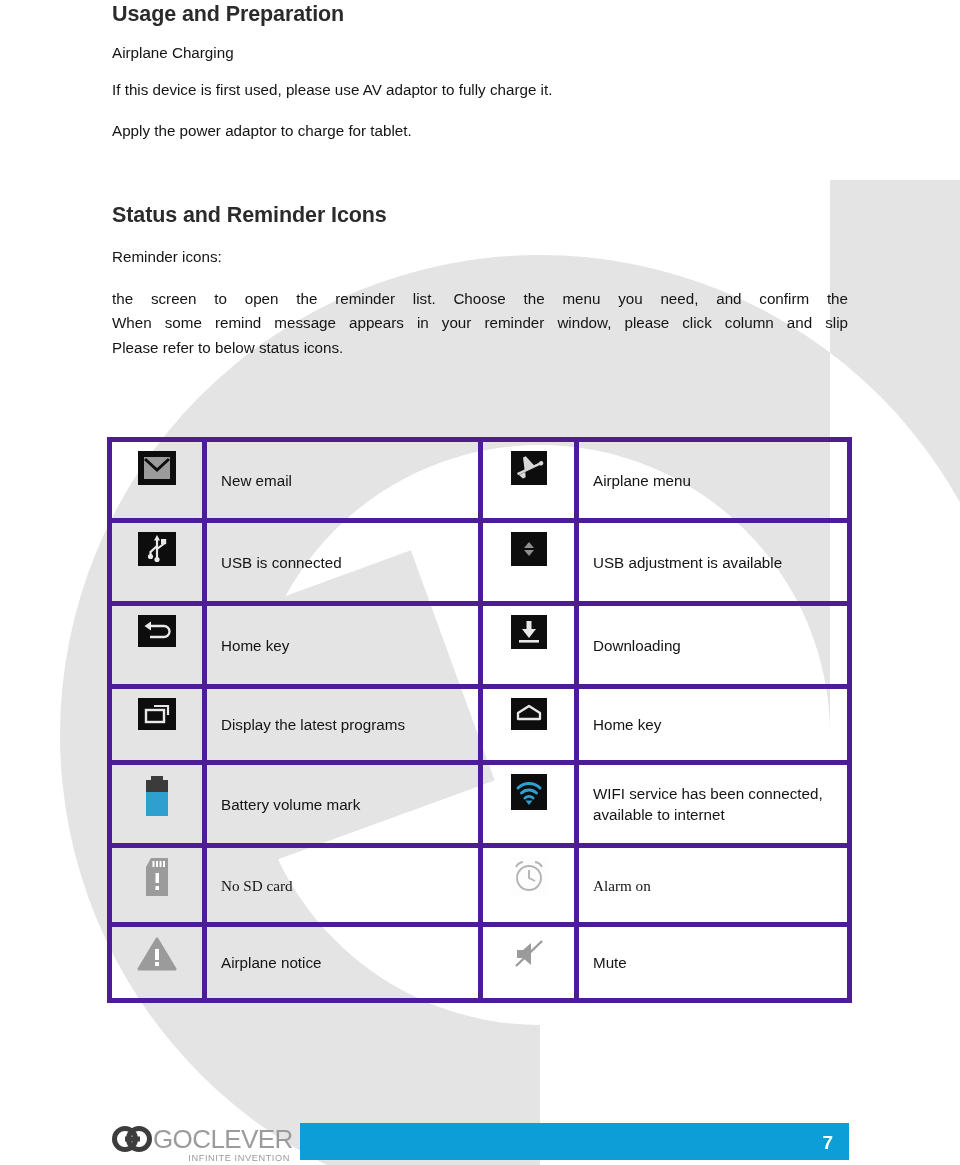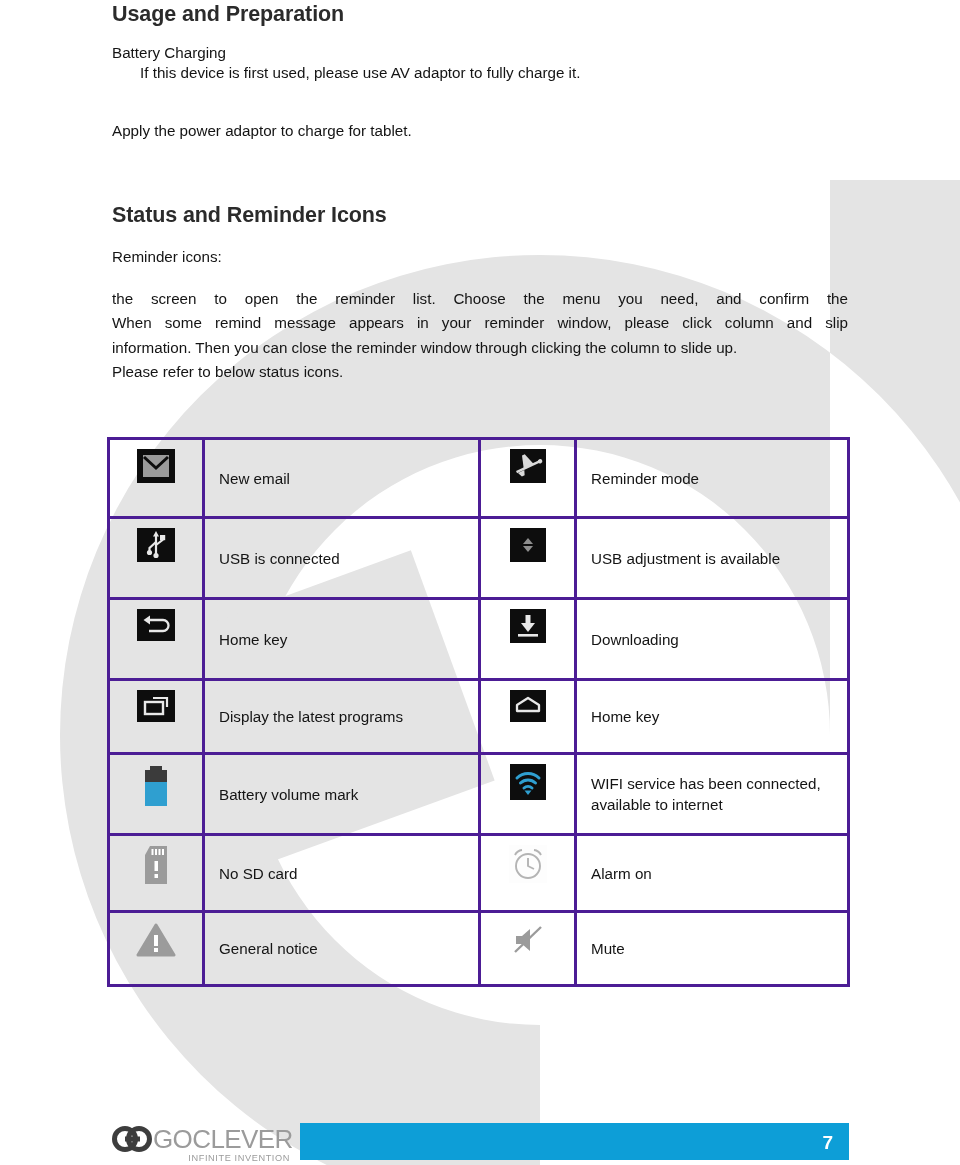--- a/index.html
+++ b/index.html
@@ -75,21 +75,21 @@
   
   #icon-table {
     position: absolute;
     left: 107px;
     top: 437px;
     width: 742px;
     border-collapse: collapse;
     table-layout: fixed;
   }
   #icon-table td {
-    border: 3px solid #4c1d95;
+    border: 5px solid #4c1d95;
     padding: 0;
     vertical-align: top;
     background: transparent;
   }
   .col-icon  { width: 95px; }
   .col-label { width: 276px; }
   .col-icon2 { width: 96px; }
   .col-label2{ width: 273px; }
 
   .cell-icon {
@@ -109,21 +109,21 @@
     display: flex;
     align-items: center;
     height: 100%;
     min-height: 100%;
   }
   tr.r1 td { height: 76px; }
   tr.r2 td { height: 78px; }
   tr.r3 td { height: 78px; }
   tr.r4 td { height: 71px; }
   tr.r5 td { height: 78px; }
-  tr.r6 td { height: 74px; }
+  tr.r6 td { height: 74px; font-family: Liberation Serif, serif; }
   tr.r7 td { height: 71px; }
 
   .ibox { display:block; }
 
   
   #footer {
     position: absolute;
     left: 0;
     top: 1118px;
     width: 960px;
@@ -167,31 +167,30 @@
              L 830 735
              A 290 290 0 1 0 540 1025
              Z"></path>
     <rect x="215" y="585" width="245" height="245" transform="rotate(-20 337 707)"></rect>
   </g>
 </svg>
 
 <div id="page">
 
   <div class="h1" style="top:2px;">Usage and Preparation</div>
-  <div class="body-line" style="top:44px;">Battery Charging</div>
-  <div class="body-line" style="top:64px;margin-left:28px;">If this device is first used, please use AV adaptor to fully charge it.</div>
+  <div class="body-line" style="top:44px;">Airplane Charging</div>
+  <div class="body-line" style="top:81px;">If this device is first used, please use AV adaptor to fully charge it.</div>
   <div class="body-line" style="top:122px;">Apply the power adaptor to charge for tablet.</div>
 
   <div class="h1" style="top:203px;text-align:right;">Status and Reminder Icons</div>
   <div class="body-line" style="top:248px;">Reminder icons:</div>
 
   <div id="para-block">
     <span class="jline">the screen to open the reminder list. Choose the menu you need, and confirm the</span>
     <span class="jline">When some remind message appears in your reminder window, please click column and slip</span>
-    <span class="jline-free">information. Then you can close the reminder window through clicking the column to slide up.</span>
     <span class="jline-free">Please refer to below status icons.</span>
   </div>
 
   <table id="icon-table">
     <colgroup>
       <col class="col-icon">
         <col class="col-label">
         <col class="col-icon2">
         <col class="col-label2">
     </colgroup>
@@ -217,21 +216,21 @@
               <g fill="#d8d8d8" transform="rotate(-25 18 17)">
                 <path d="M5 16.5 L31 16.5 L31 19 L5 19 Z"></path>
                 <path d="M17 5 L20 5 L24 17.5 L13 17.5 Z"></path>
                 <path d="M8 24 L11 24 L13 19 L6 19 Z"></path>
                 <circle cx="31" cy="17.8" r="2.2"></circle>
               </g>
             </svg>
           </div>
         </td>
         <td>
-          <div class="cell-label">Reminder mode</div>
+          <div class="cell-label">Airplane menu</div>
         </td>
       </tr>
 
       <tr class="r2">
         <td>
           <div class="cell-icon">
             <svg class="ibox" width="38" height="34" viewBox="0 0 38 34">
               <rect x="0" y="0" width="38" height="34" fill="#0d0d0d"></rect>
               <g fill="none" stroke="#e8e8e8" stroke-width="2.2">
                 <path d="M19 6 L19 27"></path>
@@ -392,21 +391,21 @@
             <svg class="ibox" width="40" height="36" viewBox="0 0 40 36">
               <path d="M20 3 L38 33 L2 33 Z" fill="#9b9b9b" stroke="#9b9b9b" stroke-width="3" stroke-linejoin="round"></path>
               <g fill="#ffffff">
                 <rect x="18" y="13" width="4" height="11"></rect>
                 <rect x="18" y="26" width="4" height="4"></rect>
               </g>
             </svg>
           </div>
         </td>
         <td>
-          <div class="cell-label">General notice</div>
+          <div class="cell-label">Airplane notice</div>
         </td>
         <td>
           <div class="cell-icon">
             <svg class="ibox" width="38" height="36" viewBox="0 0 38 36">
               <g fill="#9b9b9b">
                 <path d="M7 14 L13 14 L21 7 L21 29 L13 22 L7 22 Z"></path>
               </g>
               <line x1="6" y1="30" x2="32" y2="5" stroke="#9b9b9b" stroke-width="2.4"></line>
             </svg>
           </div>

